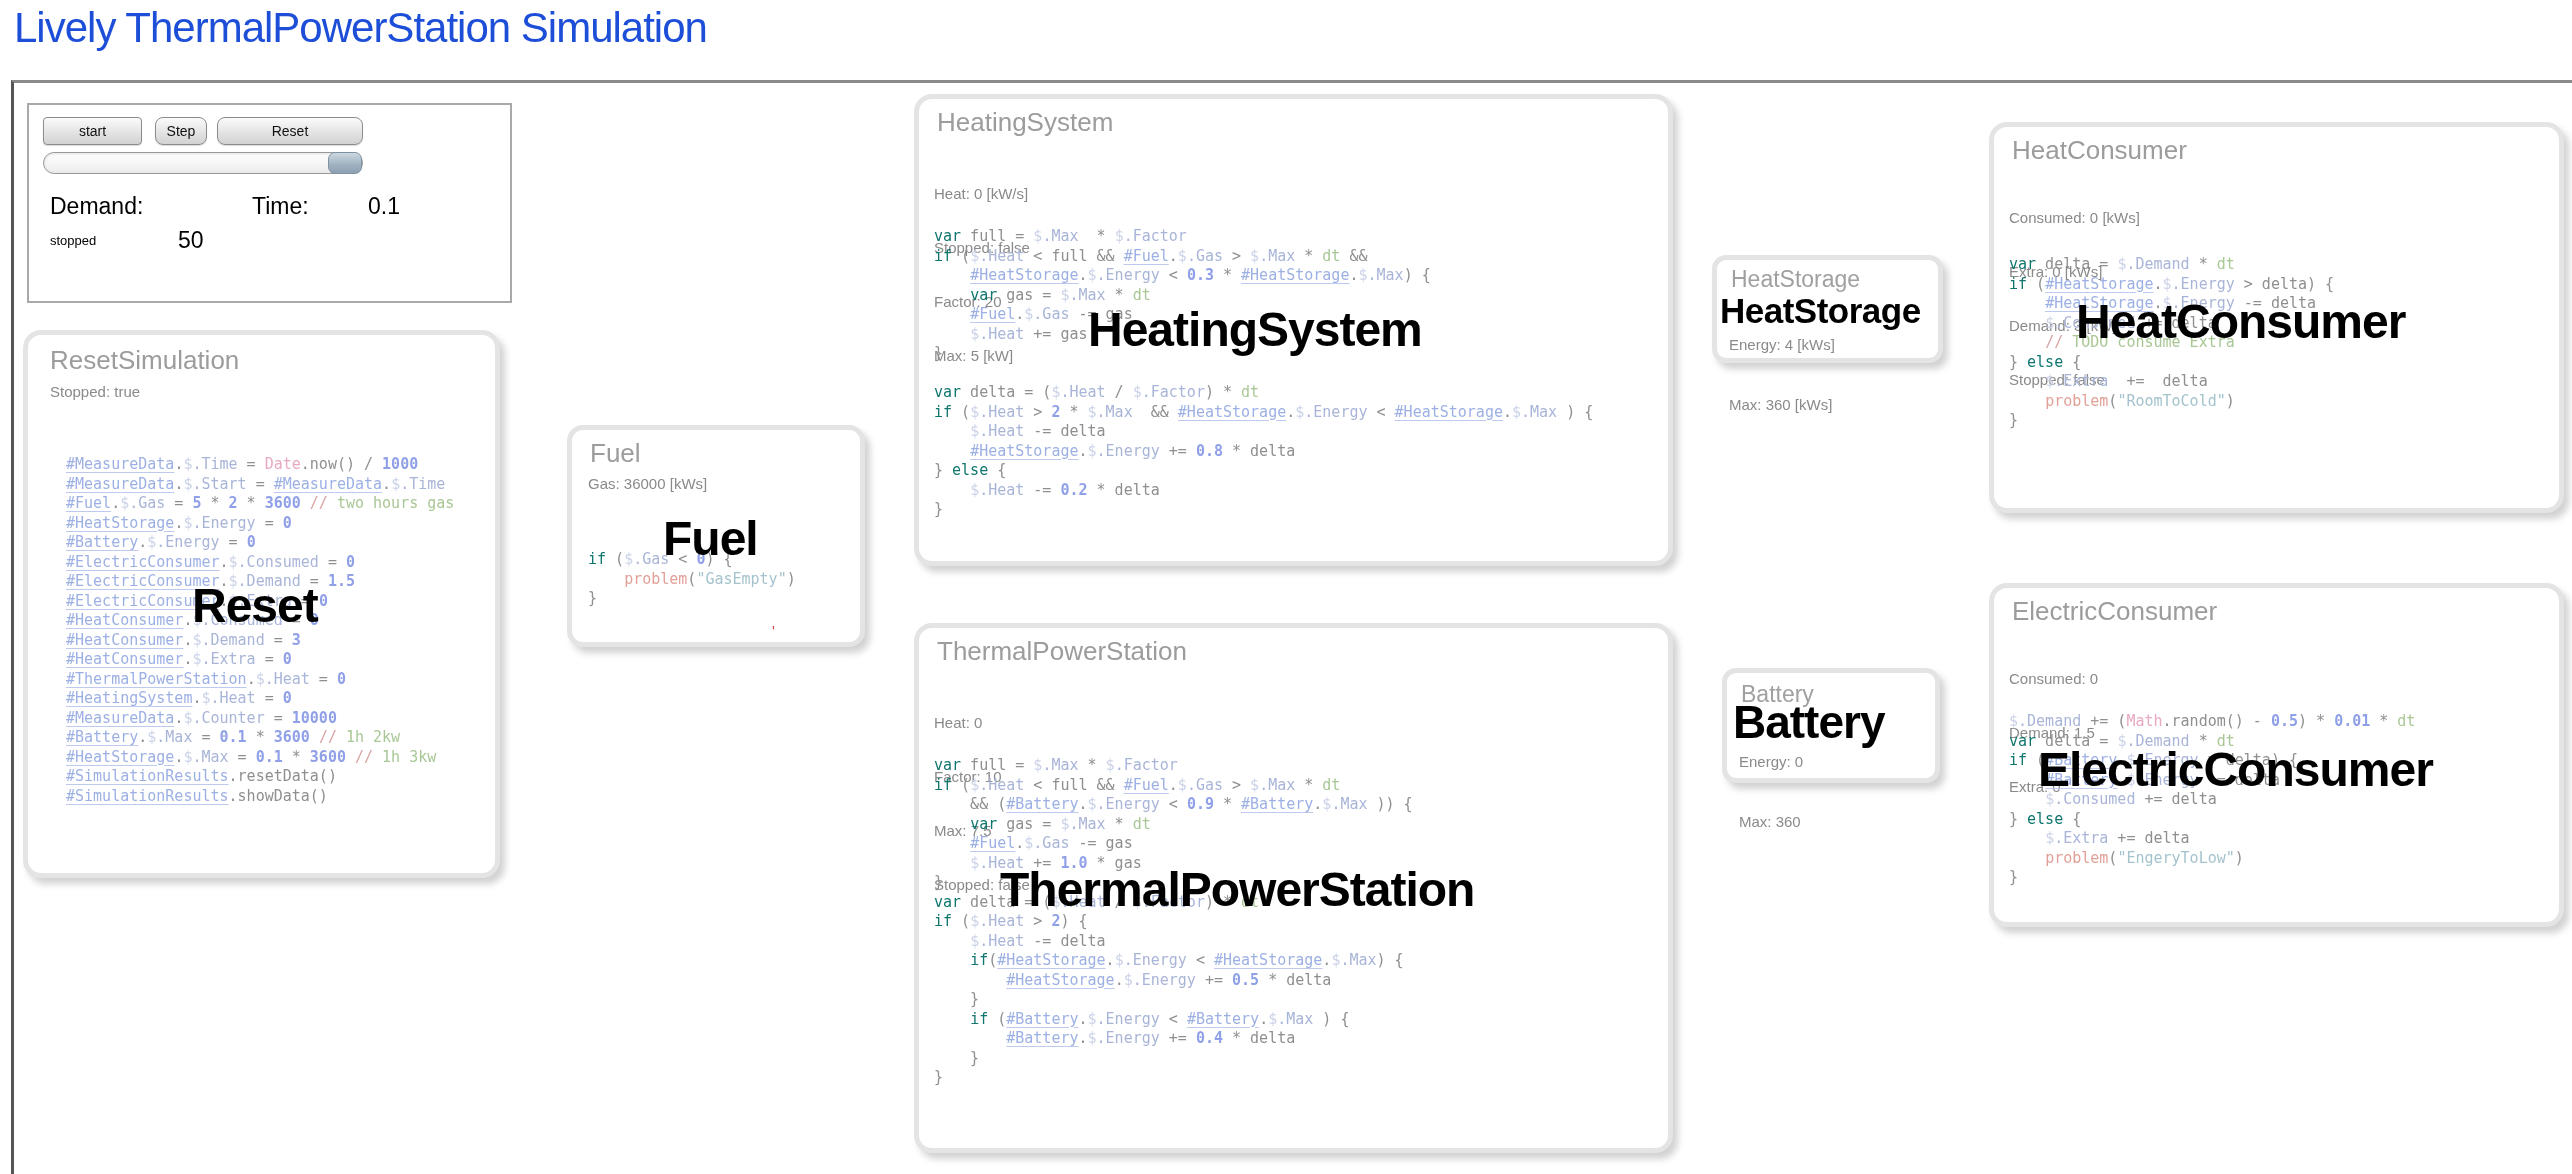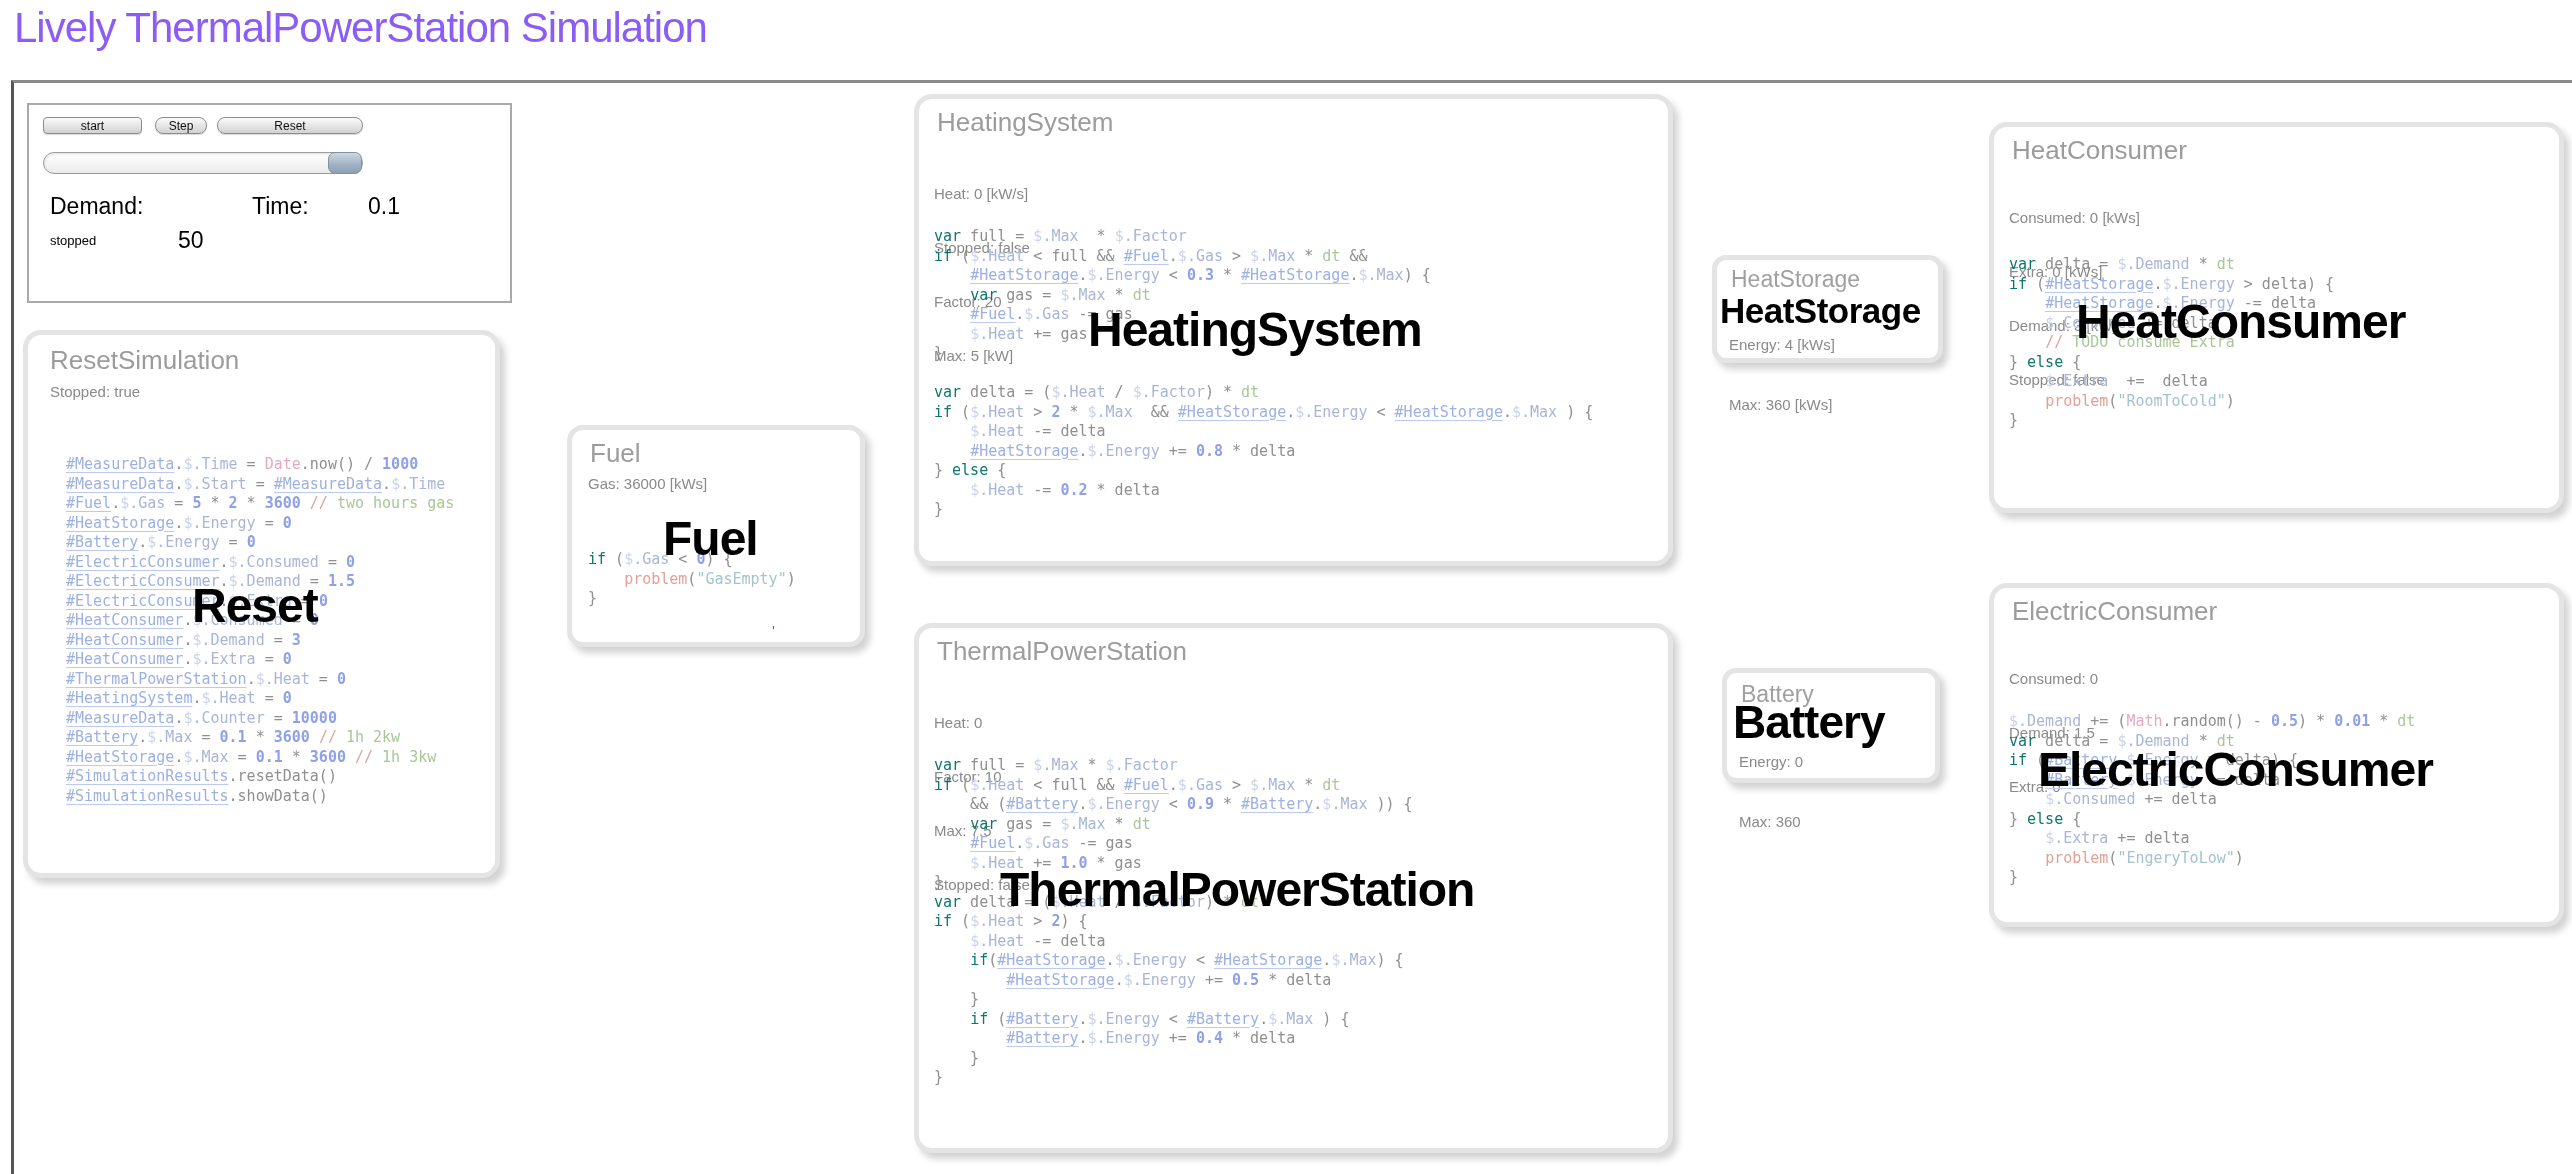--- a/index.html
+++ b/index.html
@@ -3,37 +3,37 @@
 <meta charset="utf-8">
 <style>
   html,body{margin:0;padding:0;}
   body{
     width:2572px;height:1174px;position:relative;overflow:hidden;
     background:#ffffff;font-family:"Liberation Sans",sans-serif;
   }
   
   .page-title{
     position:absolute;left:14px;top:4px;
-    font-size:42px;font-weight:400;letter-spacing:-1px;color:#8b5cf6;text-align:right;
+    font-size:42px;font-weight:400;letter-spacing:-1px;color:#1d4ed8;text-align:right;
   }
   
   .world-frame{
     position:absolute;left:11px;top:80px;width:2566px;height:1100px;
     border-top:3px solid #8a8a8a;border-left:3px solid #555;
   }
   
   .panel{
     position:absolute;left:27px;top:103px;width:485px;height:200px;
     background:#fff;border:2px solid #a9a9a9;box-sizing:border-box;
   }
   .btn{
-    position:absolute;top:12px;height:17px;box-sizing:border-box;
+    position:absolute;top:12px;height:28px;box-sizing:border-box;
     border:1px solid #8c8c8c;border-radius:6px;
     background:linear-gradient(#fbfbfb,#e8e8e8 45%,#d2d2d2);
-    font-family:"Liberation Sans",sans-serif;font-size:12px;color:#111;
+    font-family:"Liberation Sans",sans-serif;font-size:14px;color:#111;
     box-shadow:0 1px 1px rgba(0,0,0,0.15);
   }
   .btn-start{left:14px;width:99px;border-radius:4px;}
   .btn-step{left:126px;width:52px;border-radius:8px;}
   .btn-reset{left:188px;width:146px;border-radius:8px;}
   .slider{
     position:absolute;left:14px;top:47px;width:320px;height:22px;box-sizing:border-box;
     border:1px solid #9a9a9a;border-radius:11px;
     background:linear-gradient(#ffffff,#ececec);
     box-shadow:inset 0 1px 3px rgba(0,0,0,0.12);

